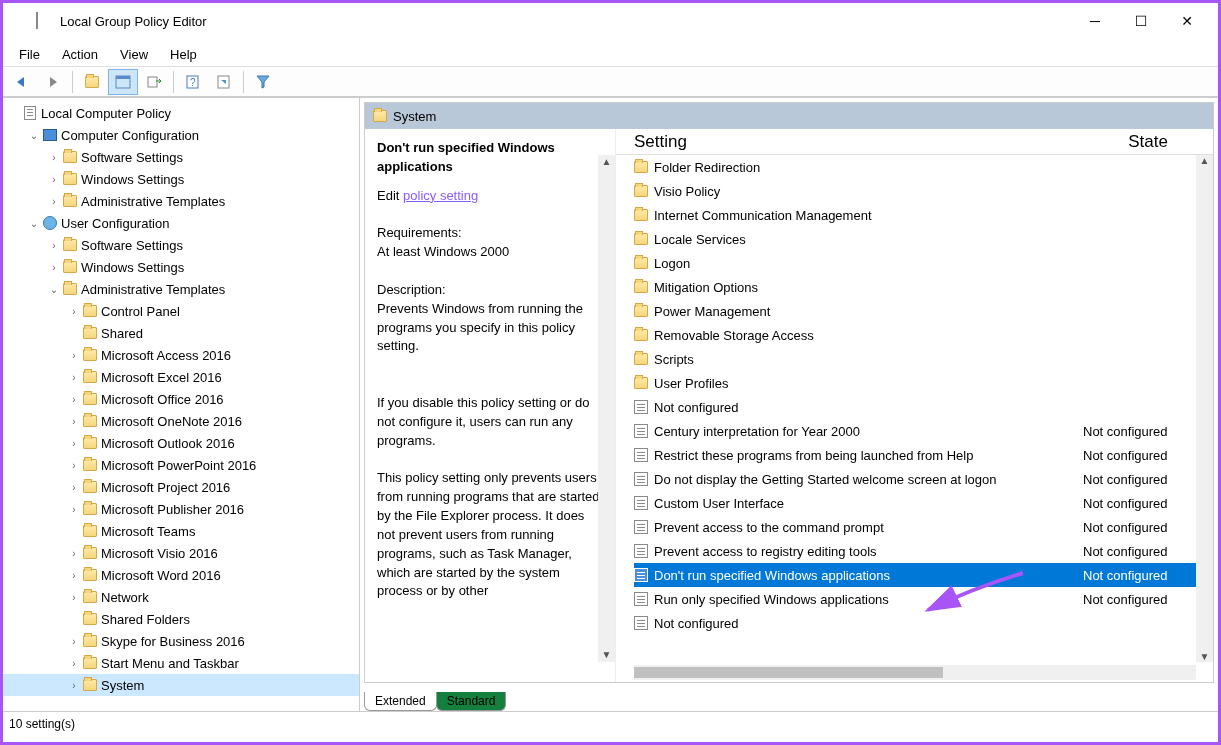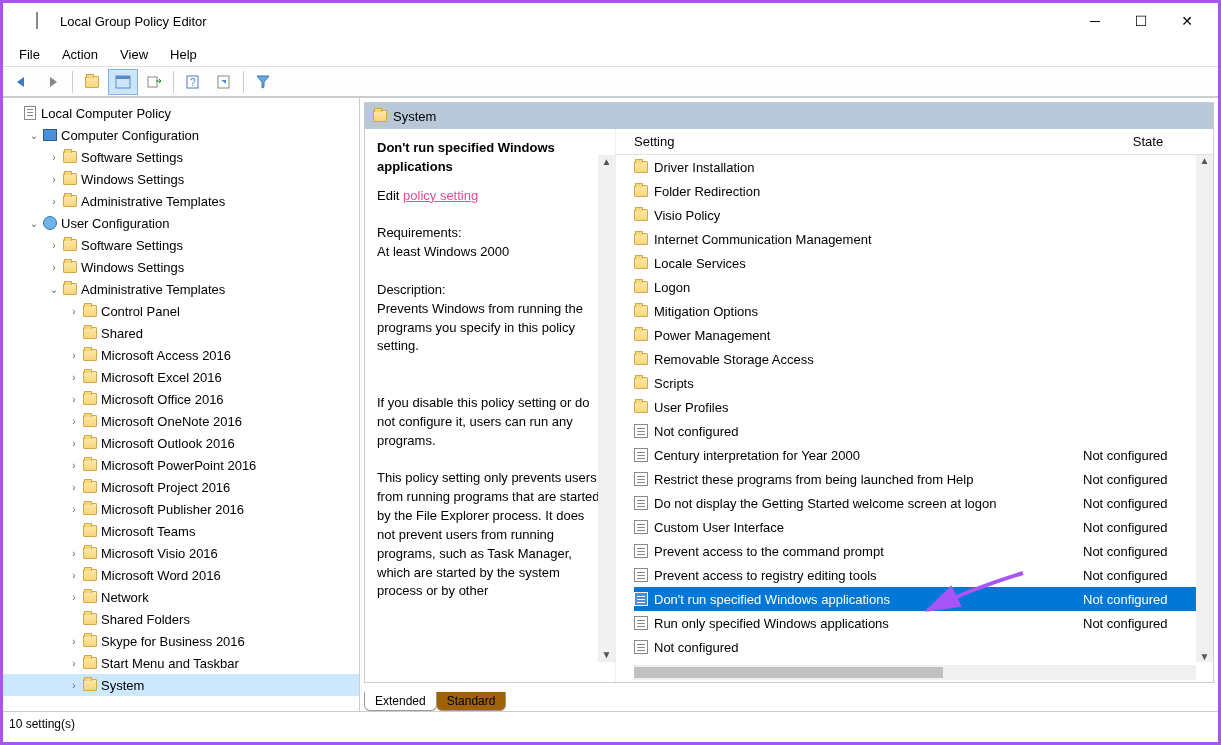--- a/index.html
+++ b/index.html
@@ -25,37 +25,37 @@
 .doc-icon { width: 12px; height: 14px; background: #fff; border: 1px solid #888; position: relative; }
 .doc-icon::after { content: ""; position: absolute; left: 2px; top: 2px; right: 2px; height: 1px; background: #888; box-shadow: 0 3px 0 #888, 0 6px 0 #888; }
 .pc-icon { width: 14px; height: 12px; background: #4a90d9; border: 1px solid #2a5a8a; }
 .user-icon { width: 14px; height: 14px; border-radius: 50%; background: #6bb5e8; border: 1px solid #3a7aaa; }
 .rightpane { flex: 1; display: flex; flex-direction: column; position: relative; }
 .bodywrap { flex: 1; display: flex; flex-direction: column; border: 1px solid #ccc; margin: 4px; }
 .pathbar { height: 26px; background: #b8c8d8; display: flex; align-items: center; padding: 0 8px; gap: 6px; }
 .splitcontent { flex: 1; display: flex; overflow: hidden; }
 .detailpane { width: 251px; padding: 10px 12px; border-right: 1px solid #eee; font-size: 13px; line-height: 1.45; overflow: hidden; position: relative; }
 .detailpane .title { font-weight: bold; margin-bottom: 10px; }
-.detailpane a { color: #ec4899; text-decoration: underline; }
+.detailpane a { color: #8b5cf6; text-decoration: underline; }
 .listpane { flex: 1; display: flex; flex-direction: column; overflow: hidden; position: relative; }
-.colheader { height: 26px; display: flex; align-items: center; border-bottom: 1px solid #e0e0e0; padding-left: 18px; font-size: 13px; }
+.colheader { height: 26px; display: flex; align-items: center; border-bottom: 1px solid #e0e0e0; padding-left: 18px; font-size: 17px; }
 .colheader .c1 { flex: 1; }
 .colheader .c2 { width: 130px; text-align: center; }
 .listbody { overflow-y: auto; flex: 1; padding-left: 18px; position: relative; }
 .list-row { display: flex; align-items: center; height: 24px; }
 .list-row .ricon { width: 20px; display: flex; align-items: center; }
 .list-row .rlabel { flex: 1; overflow: hidden; text-overflow: ellipsis; white-space: nowrap; }
 .list-row .rstate { width: 130px; }
 .list-row.selected { background: #0078d7; color: #fff; }
 .setting-icon { width: 14px; height: 14px; border: 1px solid #888; background: #fff; position: relative; }
 .setting-icon::after { content: ""; position: absolute; left: 2px; top: 3px; right: 2px; height: 1px; background: #888; box-shadow: 0 3px 0 #888, 0 6px 0 #888; }
 .setting-icon.sel { border-color: #fff; background: #4a90d9; }
 .setting-icon.sel::after { background: #fff; box-shadow: 0 3px 0 #fff, 0 6px 0 #fff; }
 .tabsbar { height: 24px; padding-left: 4px; display: flex; align-items: flex-end; }
-.tabsbar span { border: 1px solid #999; border-top: none; border-radius: 0 0 6px 6px; padding: 2px 10px; font-size: 12px; background: #a16207; margin-right: -1px; }
+.tabsbar span { border: 1px solid #999; border-top: none; border-radius: 0 0 6px 6px; padding: 2px 10px; font-size: 12px; background: #15803d; margin-right: -1px; }
 .tabsbar span.active { background: #fff; font-weight: normal; }
 .statusbar { height: 24px; border-top: 1px solid #ccc; display: flex; align-items: center; padding: 0 6px; font-size: 12px; }
 .scrollhint { position: absolute; right: 0; top: 26px; bottom: 20px; width: 17px; background: #f0f0f0; display: flex; flex-direction: column; justify-content: space-between; align-items: center; font-size: 10px; color: #555; }
 .hscroll { position: absolute; left: 18px; right: 17px; bottom: 2px; height: 15px; background: #f0f0f0; }
 .hscroll .thumb { position: absolute; left: 0; width: 55%; top: 2px; bottom: 2px; background: #c0c0c0; }
 .arrow-anno { position: absolute; pointer-events: none; z-index: 50; }
 </style>
 </head>
 <body>
 
@@ -343,27 +343,20 @@
               <span>▲</span>
               <span>▼</span>
             </div>
         </div>
         <div class="listpane">
           <div class="colheader">
             <div class="c1">Setting</div>
             <div class="c2">State</div>
           </div>
           <div class="listbody" id="listbody">
-            <div class="list-row">
-                <span class="ricon">
-                  <span class="folder-icon"></span>
-                </span>
-                <span class="rlabel">Driver Installation</span>
-                <span class="rstate"></span>
-              </div>
               <div class="list-row">
                 <span class="ricon">
                   <span class="folder-icon"></span>
                 </span>
                 <span class="rlabel">Folder Redirection</span>
                 <span class="rstate"></span>
               </div>
               <div class="list-row">
                 <span class="ricon">
                   <span class="folder-icon"></span>

